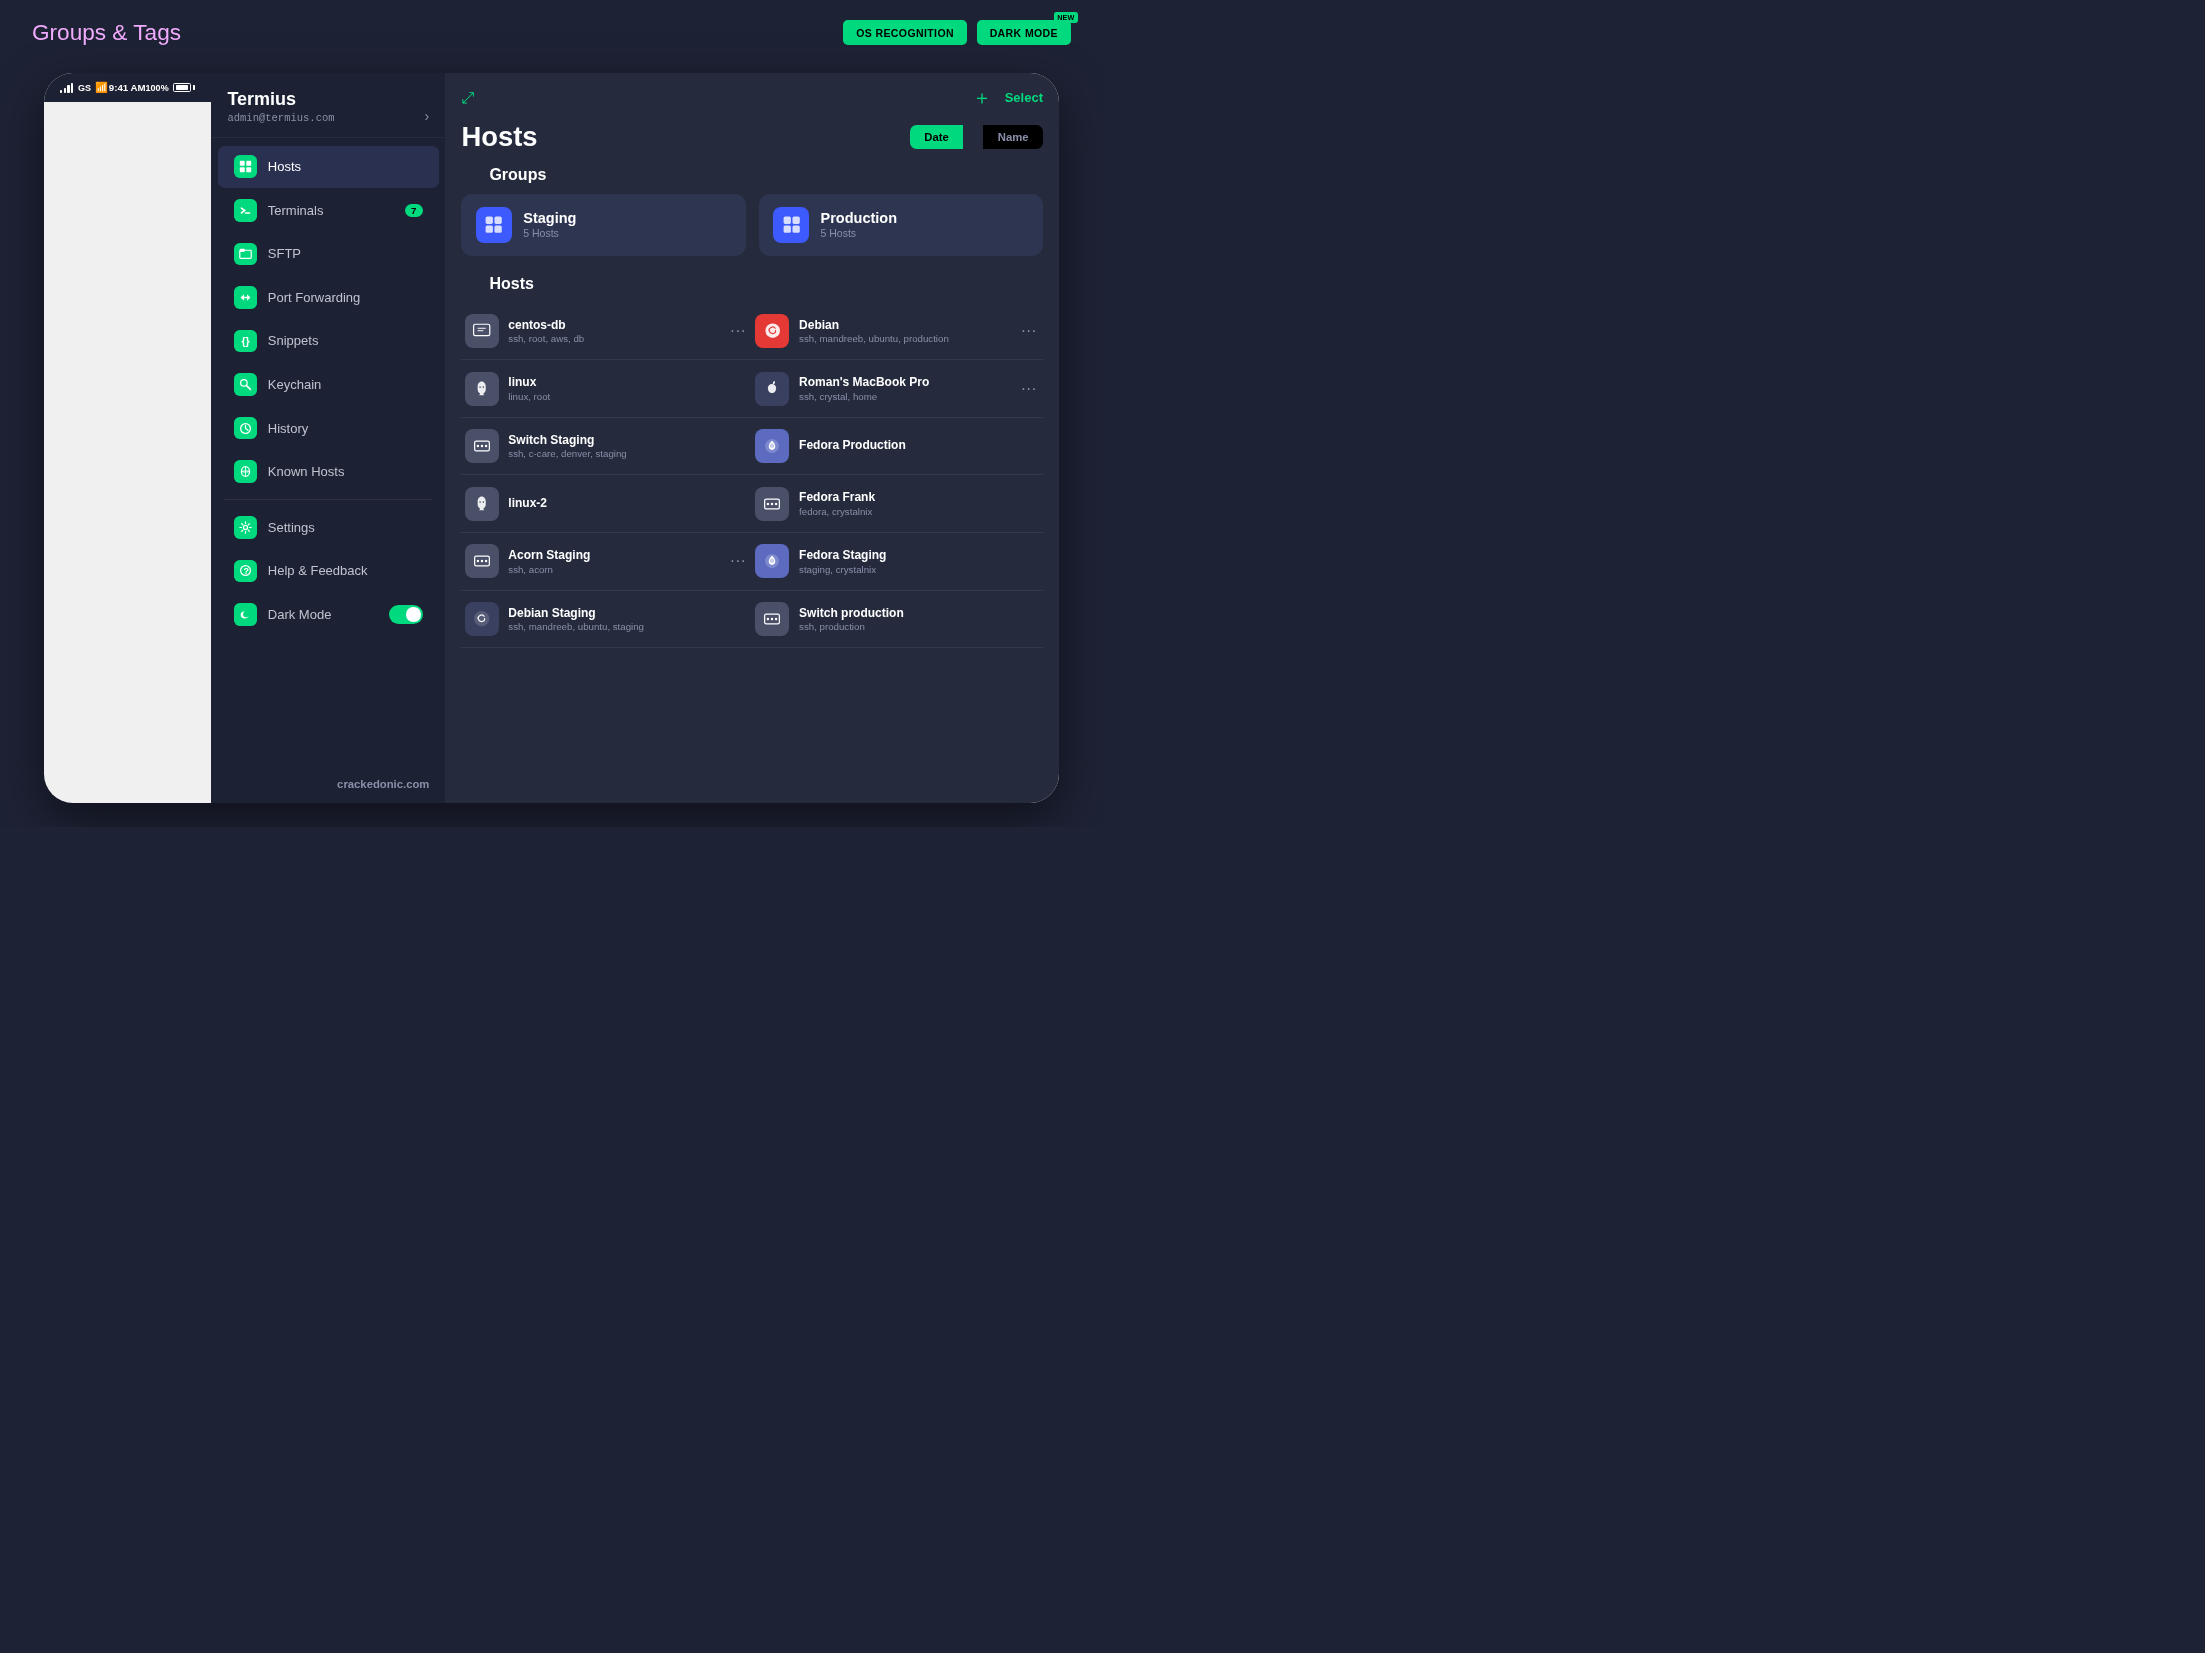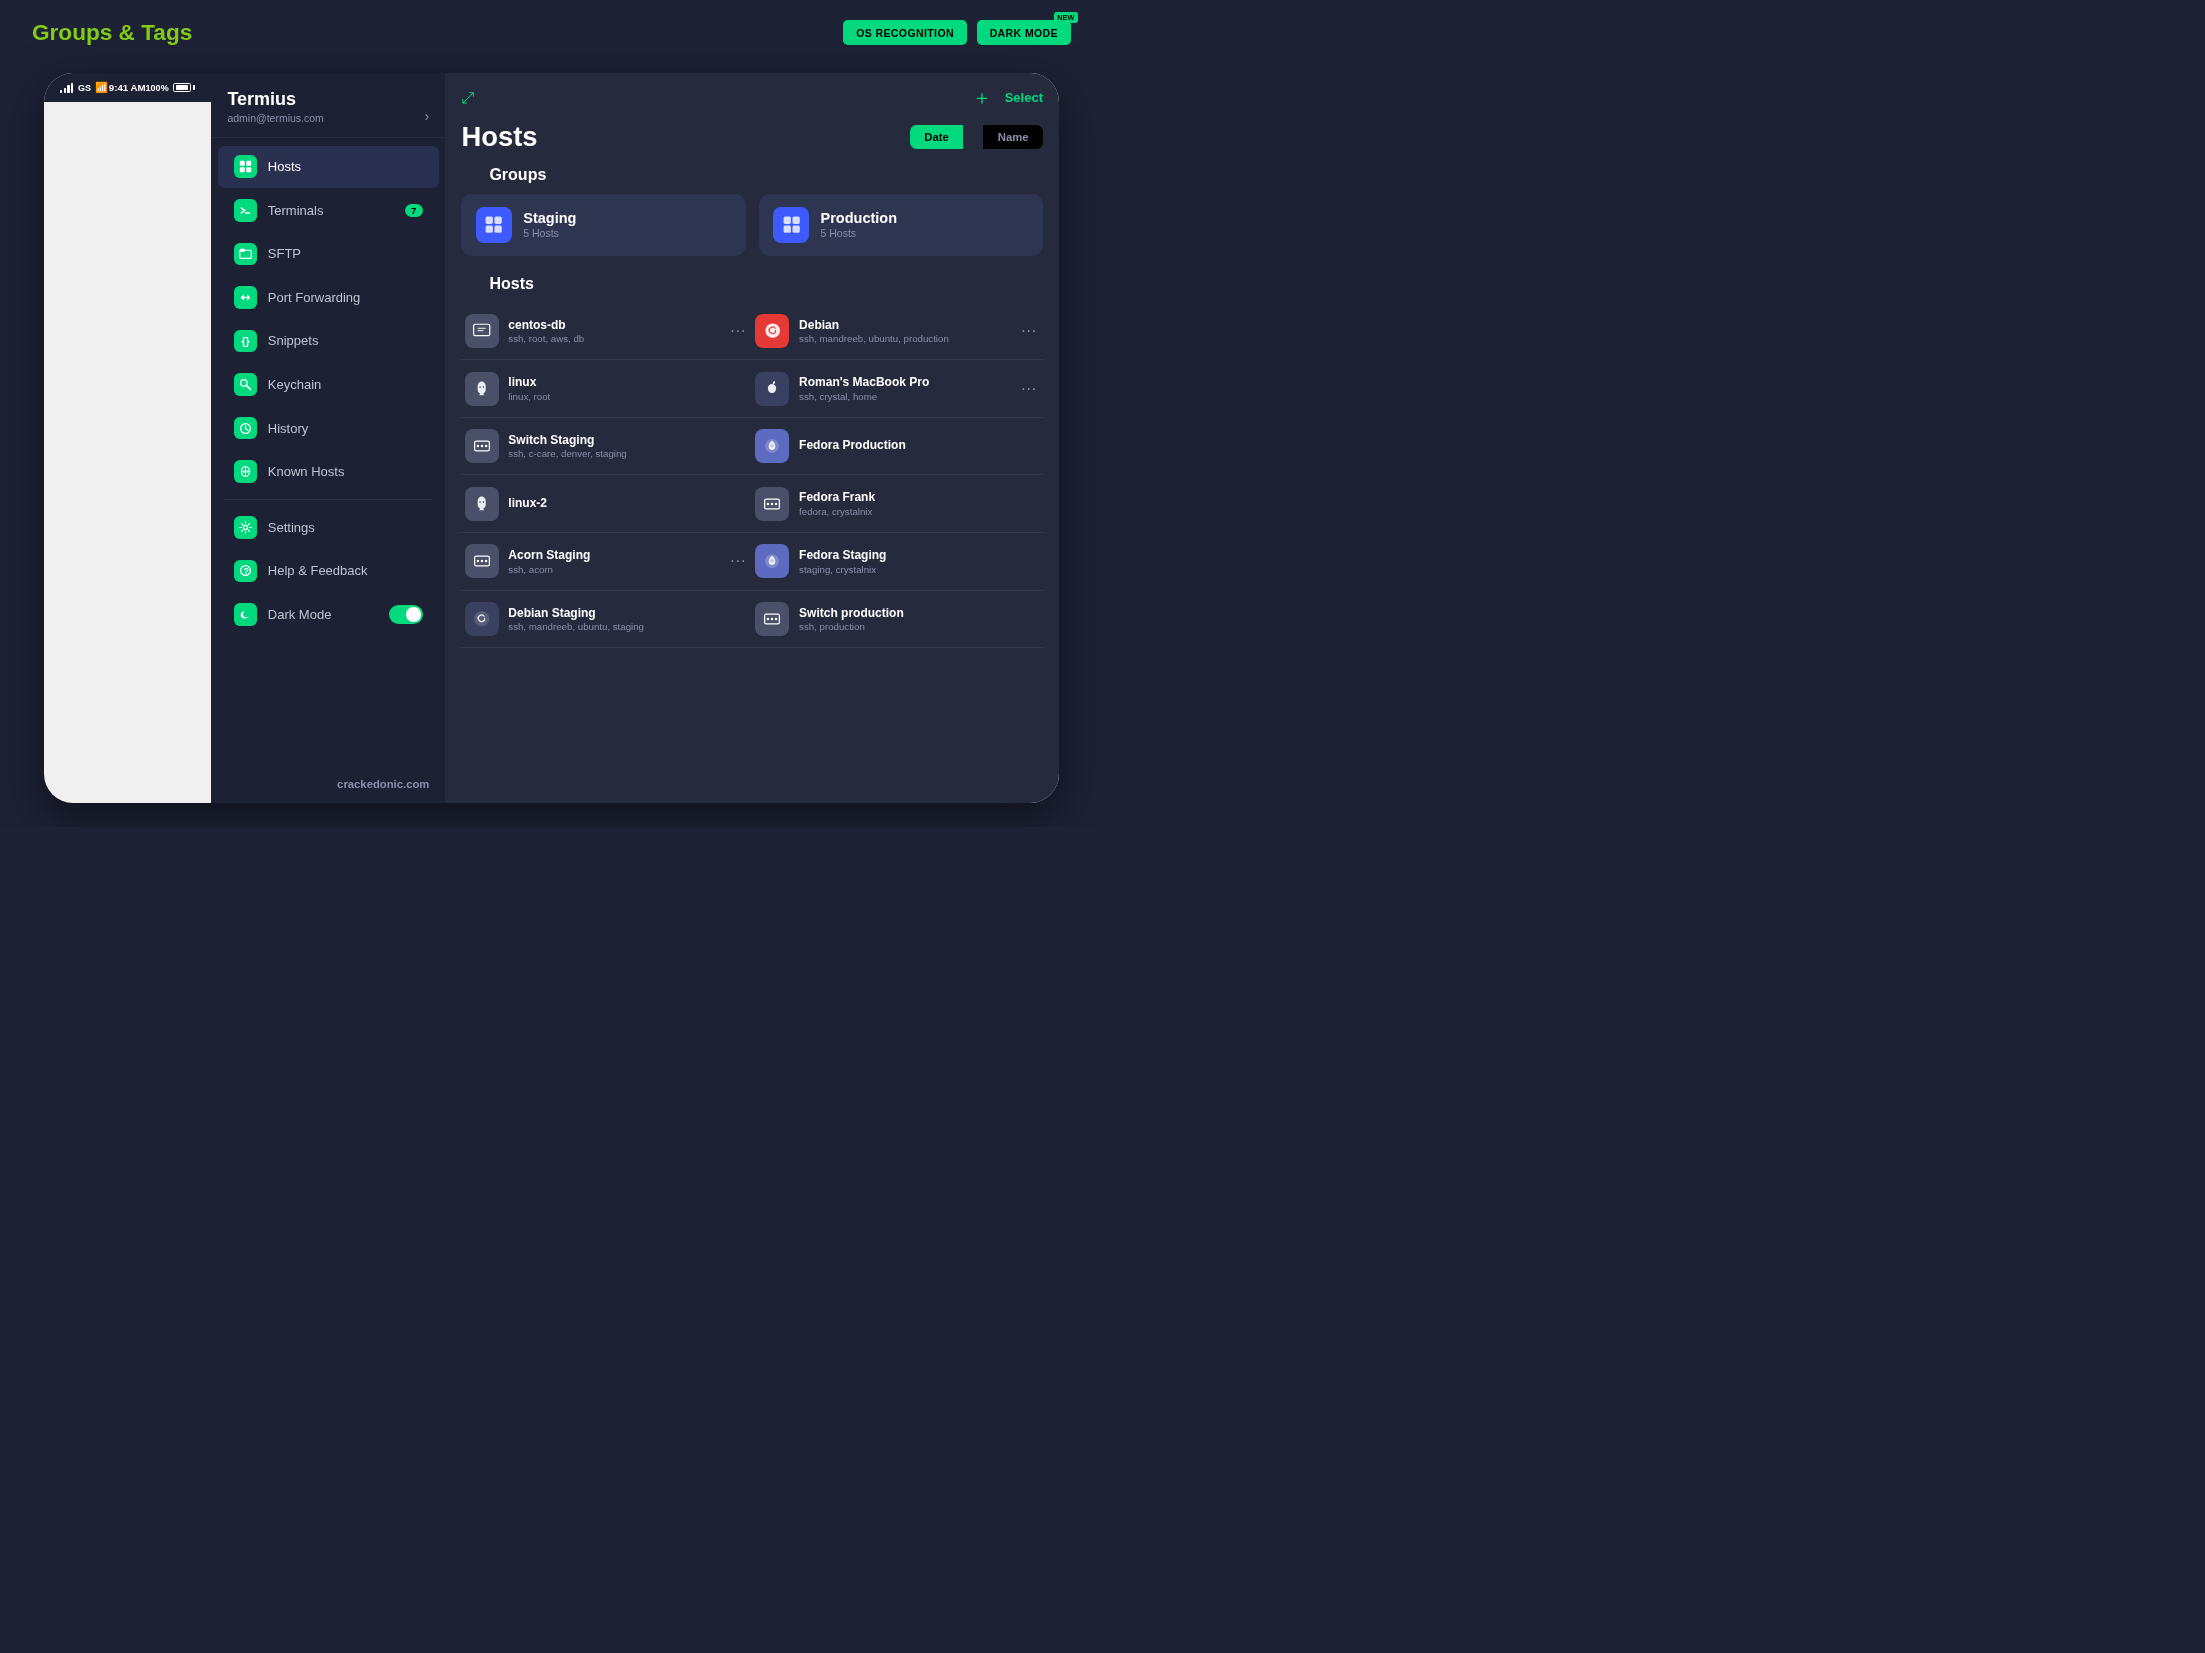--- a/index.html
+++ b/index.html
@@ -18,23 +18,23 @@
     .top-bar {
       position: absolute;
       top: 0; left: 0; right: 0;
       height: 65px;
       display: flex;
       align-items: center;
       justify-content: space-between;
       padding: 0 32px;
     }
     .top-title {
-      color: #84cc16;
+      color: #f0abfc;
       font-size: 22.6px;
-      font-weight: 700;
+      font-weight: 400;
     }
     .top-buttons {
       display: flex;
       gap: 9.7px;
       align-items: center;
     }
     .btn-os-recognition {
       background: #00d97e;
       color: #000;
       border: none;
@@ -172,20 +172,21 @@
     }
     .sidebar-user-name {
       color: #ffffff;
       font-size: 18px;
       font-weight: 700;
     }
     .sidebar-user-email {
       color: #8a8fa8;
       font-size: 10.5px;
       margin-top: 1.6px;
+      font-family: Liberation Mono, monospace;
     }
     .chevron-right {
       color: #8a8fa8;
       font-size: 14.5px;
     }
     .sidebar-nav {
       flex: 1;
       padding: 6.5px 0;
     }
     .nav-item {

